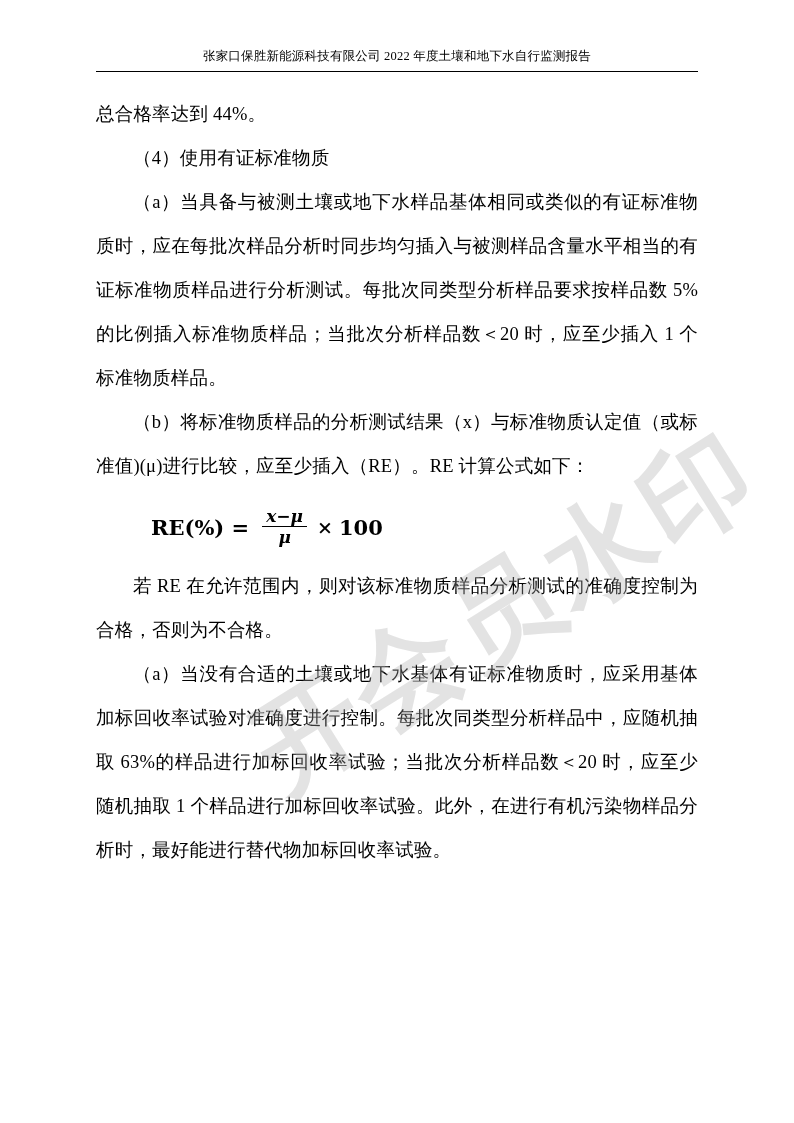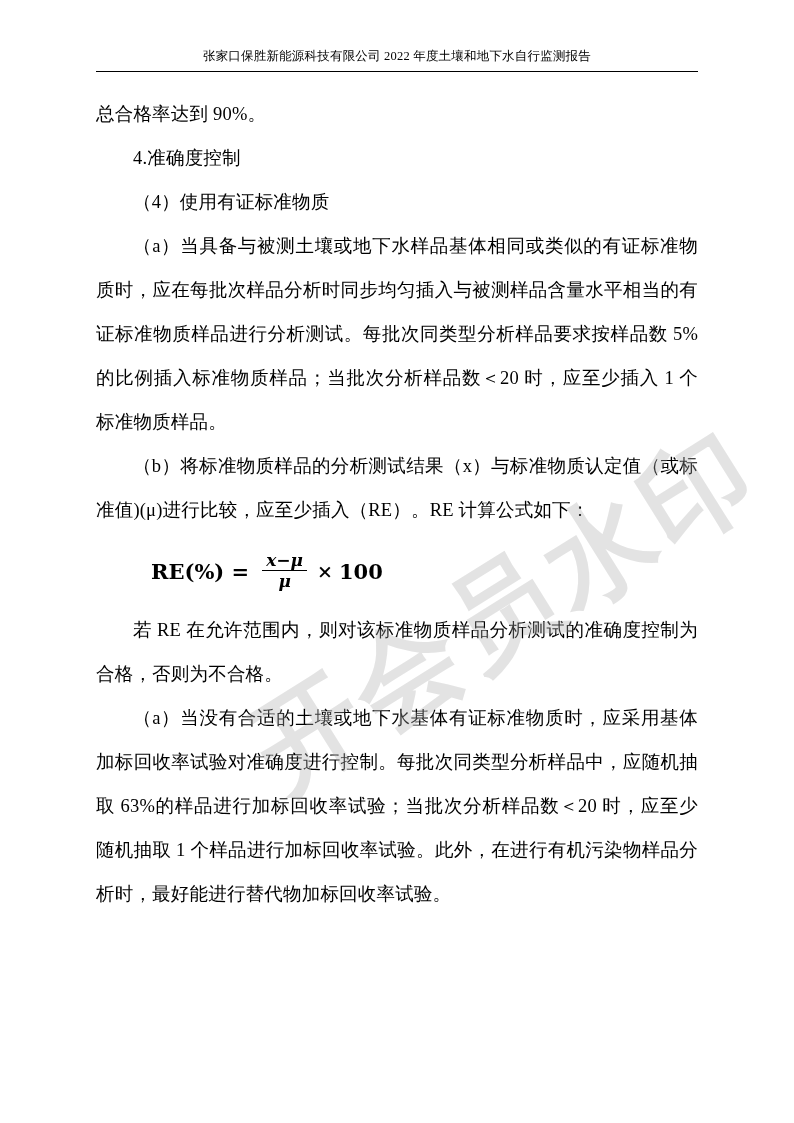--- a/index.html
+++ b/index.html
@@ -161,23 +161,22 @@
 
   <div class="page-inner">
 
     <div class="header">
       <span class="header-text">张家口保胜新能源科技有限公司 2022 年度土壤和地下水自行监测报告</span>
       <div class="header-rule"></div>
     </div>
 
     <div class="content">
 
-      <p class="noindent">总合格率达到 90%。</p>
-
-      <p class="indent">4.准确度控制</p>
+      <p class="noindent">总合格率达到 44%。</p>
+
 
       <p class="indent">（4）使用有证标准物质</p>
 
       <p class="indent">（a）当具备与被测土壤或地下水样品基体相同或类似的有证标准物质时，应在每批次样品分析时同步均匀插入与被测样品含量水平相当的有证标准物质样品进行分析测试。每批次同类型分析样品要求按样品数 5%的比例插入标准物质样品；当批次分析样品数＜20 时，应至少插入 1 个标准物质样品。</p>
 
       <p class="indent">（b）将标准物质样品的分析测试结果（x）与标准物质认定值（或标准值)(μ)进行比较，应至少插入（RE）。RE 计算公式如下：</p>
 
       <div class="formula">
         <span class="formula-inner">
           <span class="formula-lhs">RE(%) =</span>

